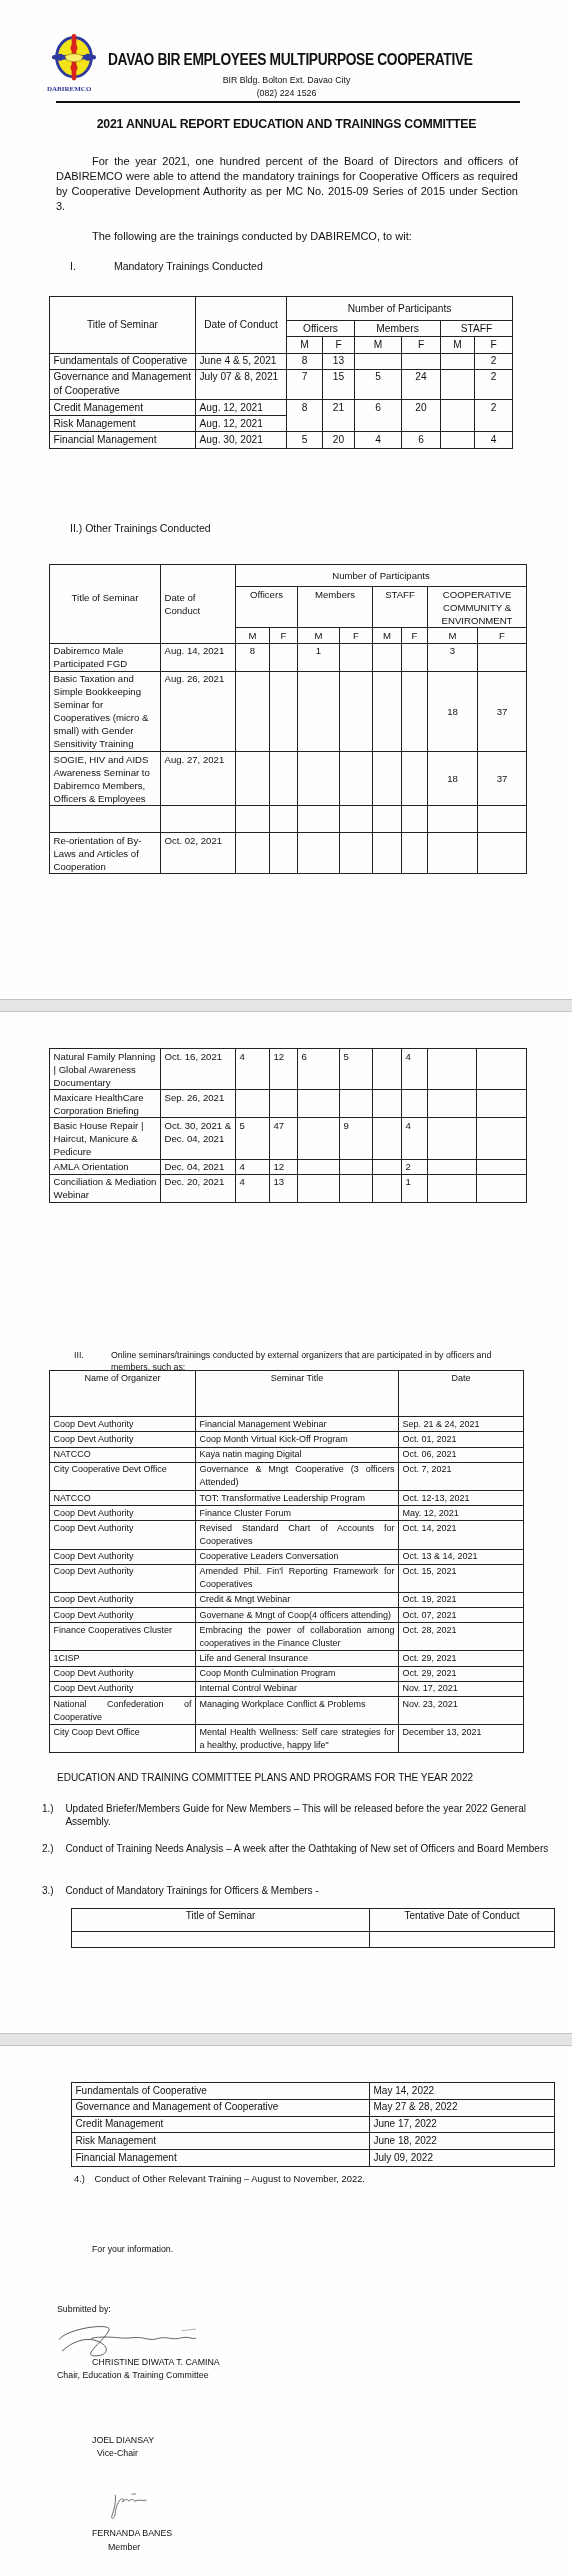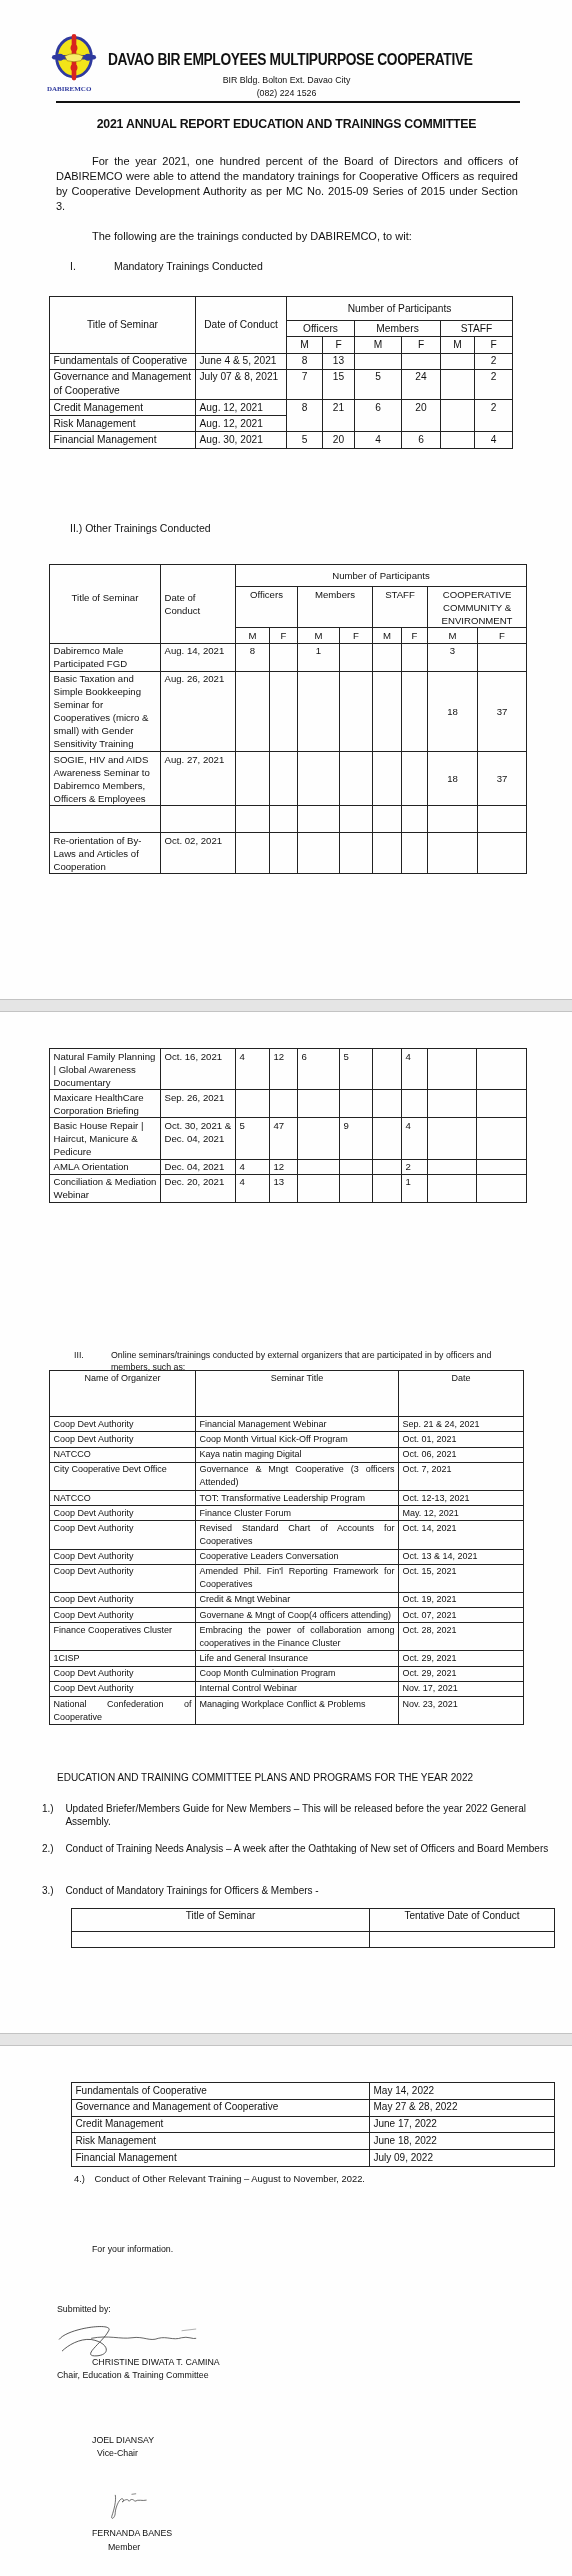--- a/index.html
+++ b/index.html
@@ -416,20 +416,25 @@
       <tr>
         <td class="justify">Coop Devt Authority</td>
         <td class="justify">Internal Control Webinar</td>
         <td>Nov. 17, 2021</td>
       </tr>
       <tr>
         <td class="justify">National Confederation of Cooperative</td>
         <td class="justify">Managing Workplace Conflict &amp; Problems</td>
         <td>Nov. 23, 2021</td>
       </tr>
+      <tr>
+        <td class="justify">City Coop Devt Office</td>
+        <td class="justify">Mental Health Wellness: Self care strategies for a healthy, productive, happy life"</td>
+        <td>December 13, 2021</td>
+      </tr>
     </tbody>
 </table>
 
 <div class="abs" style="left:57px;top:1772px;font-size:10px;white-space:nowrap;">EDUCATION AND TRAINING COMMITTEE PLANS AND PROGRAMS FOR THE YEAR 2022</div>
 
 <div class="list-item" style="top:1802px;">
   <span class="num">1.)</span>
   <span class="txt">Updated Briefer/Members Guide for New Members – This will be released before the year 2022 General Assembly.</span>
 </div>
 <div class="list-item" style="top:1842px;">

